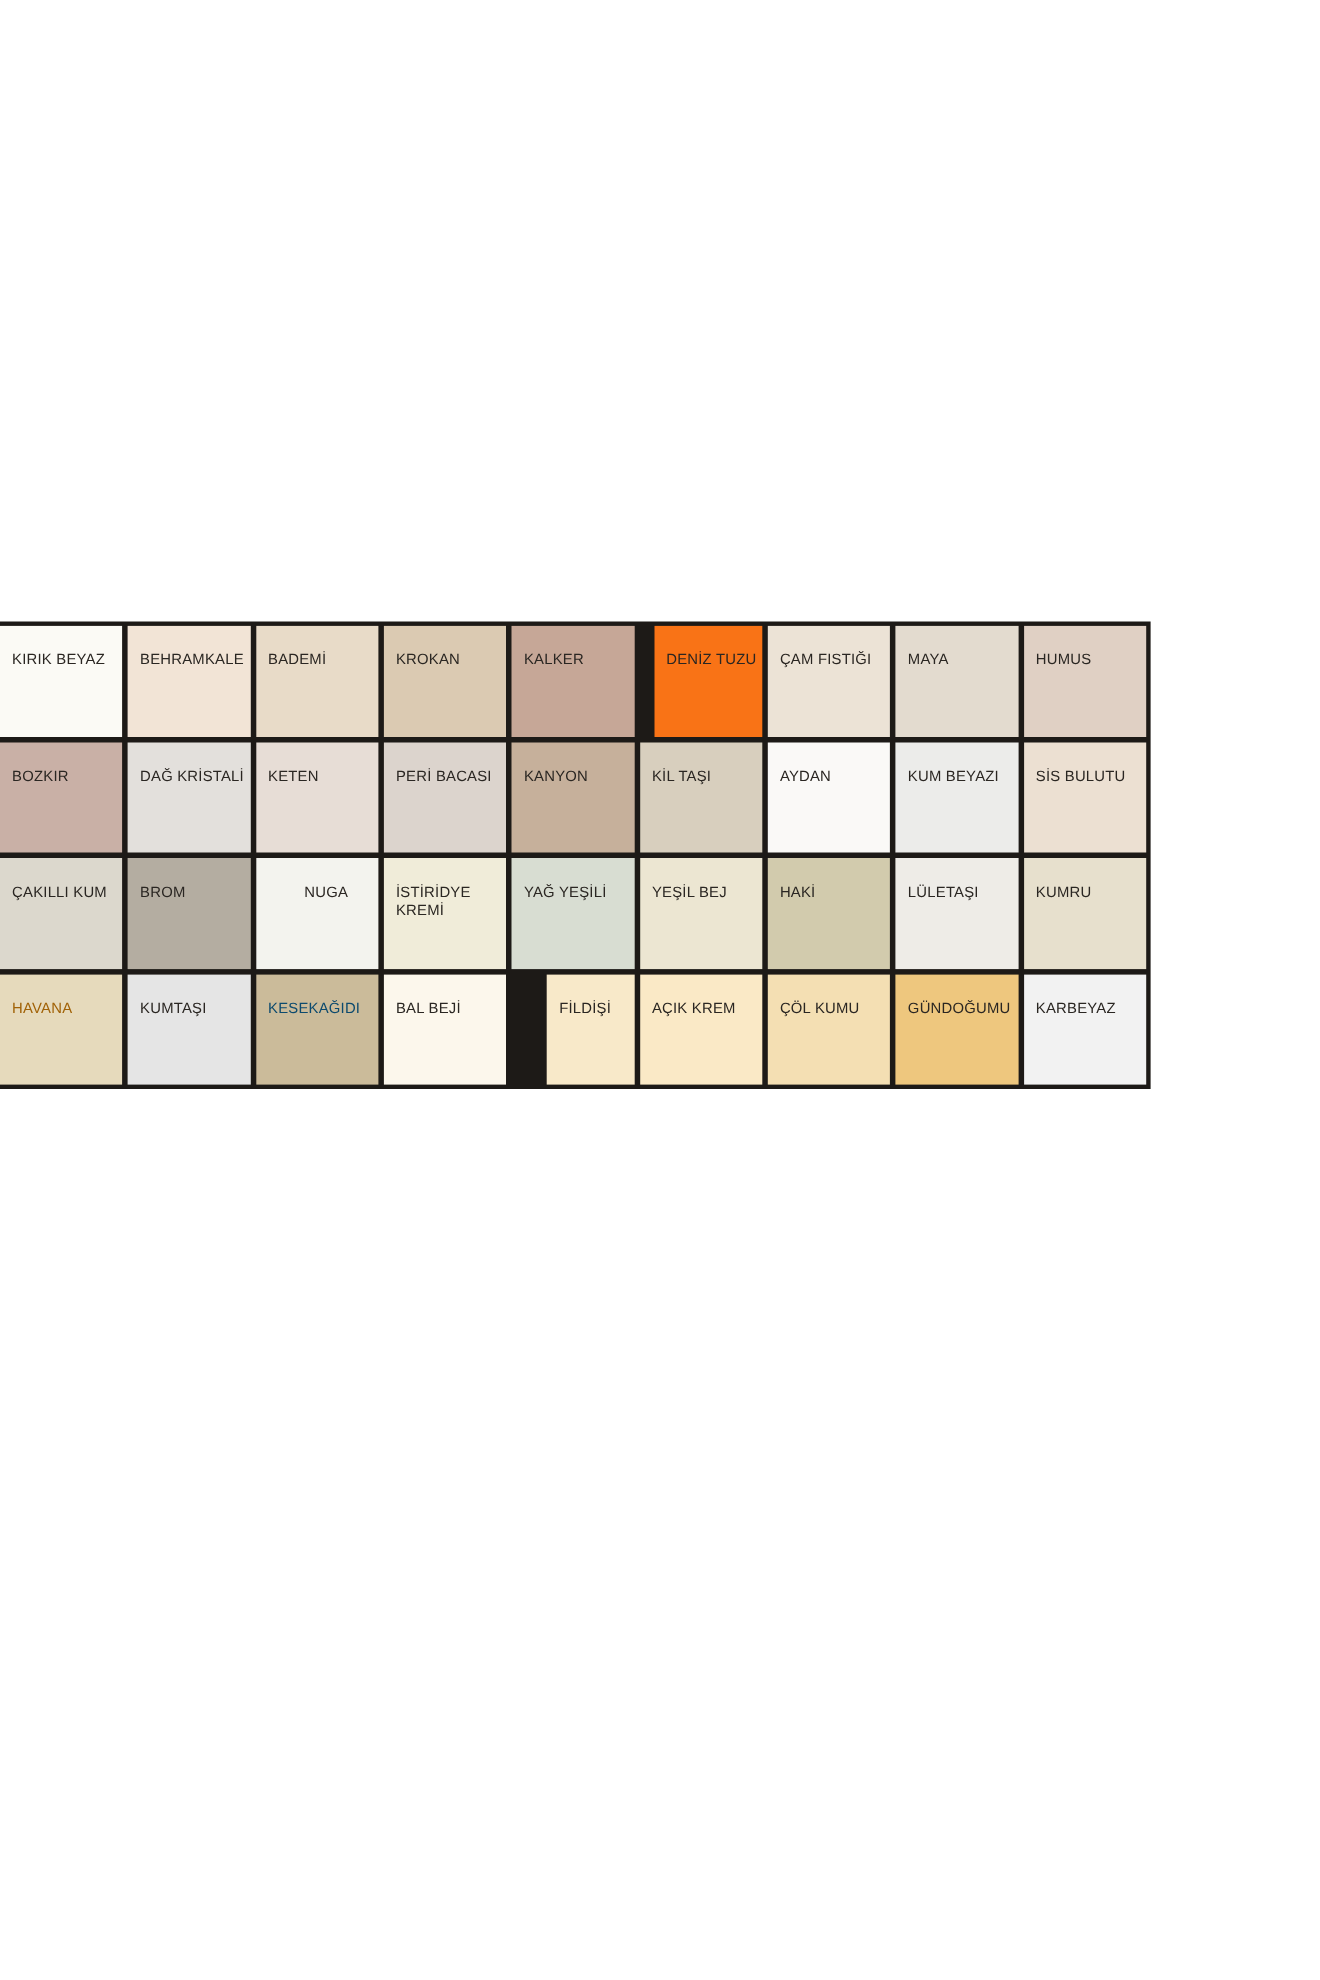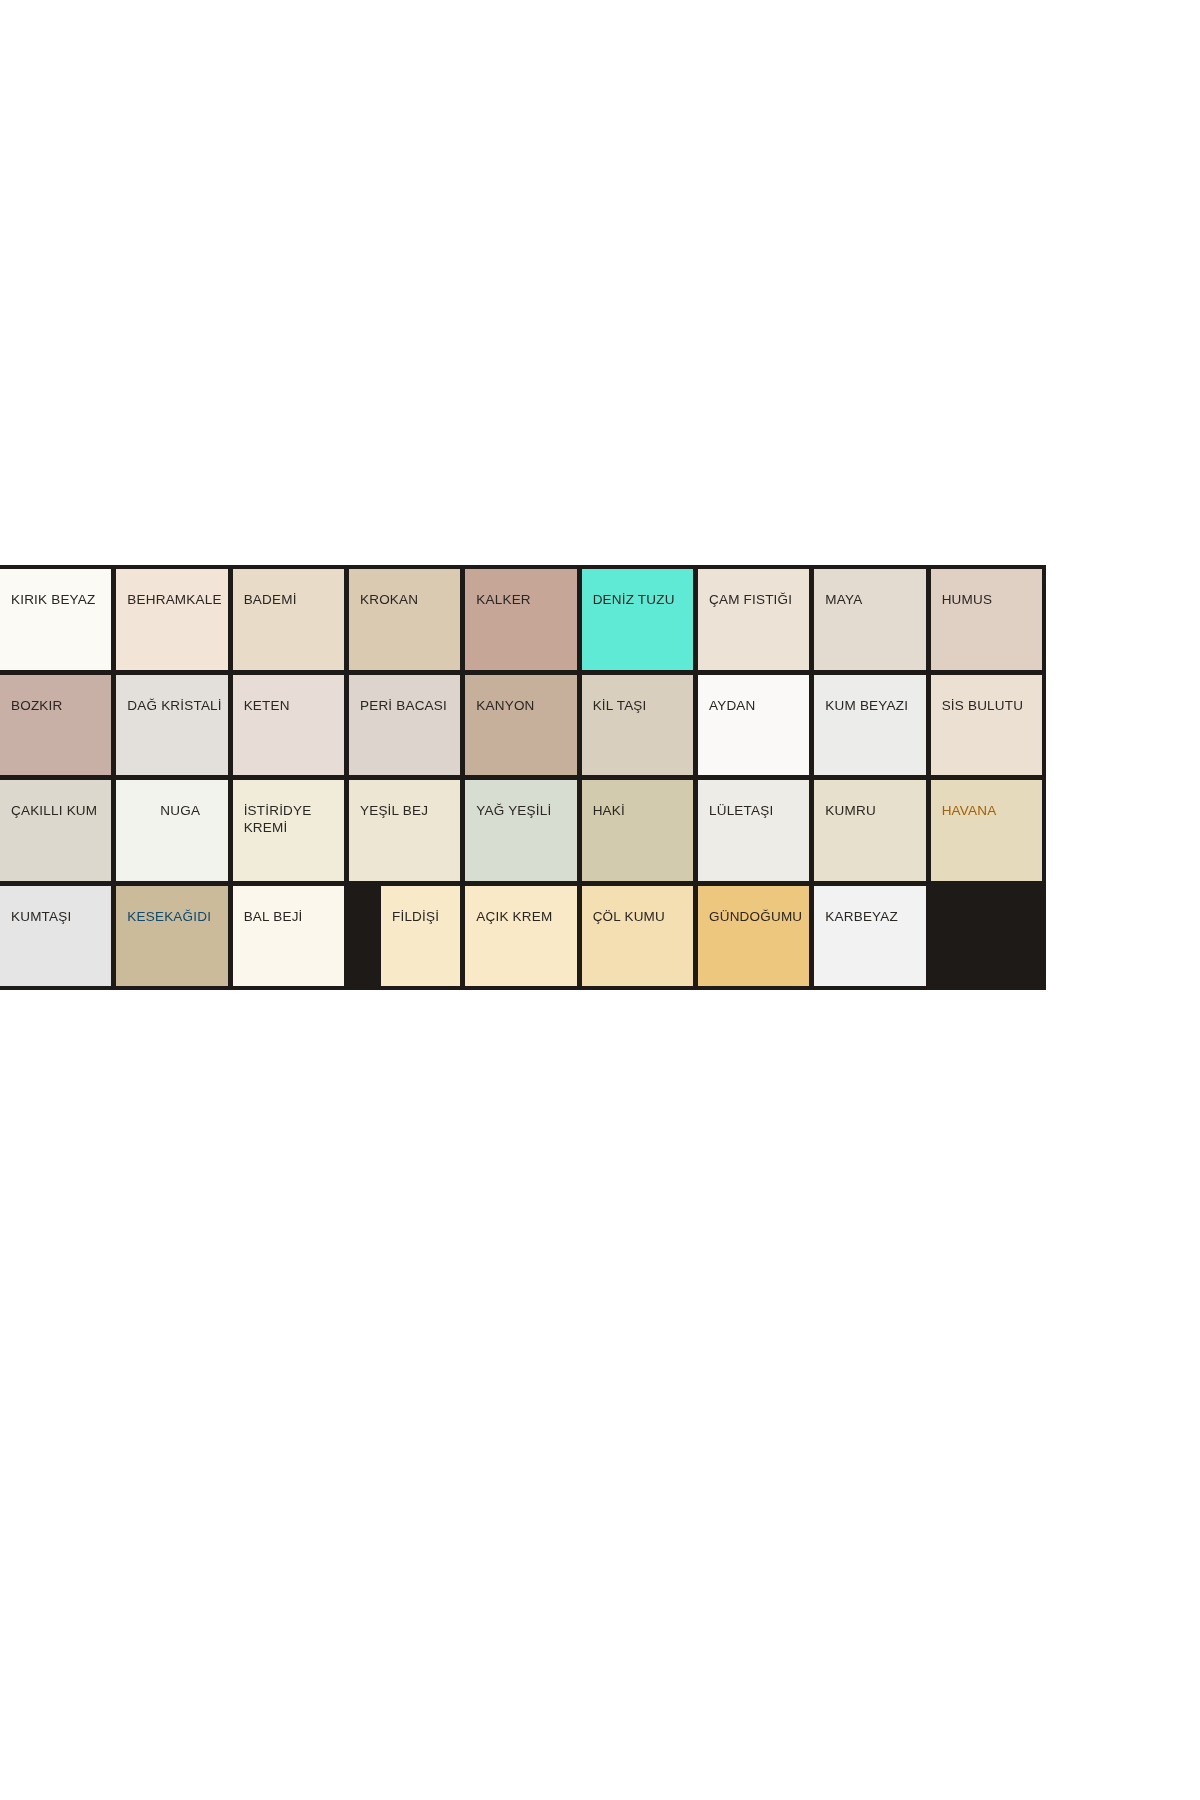--- a/index.html
+++ b/index.html
@@ -67,21 +67,21 @@
       </div>
       <div class="swatch" style="background: rgb(232, 219, 200);">
         <span class="swatch-label" style="color: rgb(42, 38, 34);">BADEMİ</span>
       </div>
       <div class="swatch" style="background: rgb(219, 202, 178);">
         <span class="swatch-label" style="color: rgb(42, 38, 34);">KROKAN</span>
       </div>
       <div class="swatch" style="background: rgb(198, 167, 151);">
         <span class="swatch-label" style="color: rgb(42, 38, 34);">KALKER</span>
       </div>
-      <div class="swatch" style="background: #5eead4;">
+      <div class="swatch" style="background: #f97316; margin-left: 13px;">
         <span class="swatch-label" style="color: rgb(42, 38, 34);">DENİZ TUZU</span>
       </div>
       <div class="swatch" style="background: rgb(236, 227, 214);">
         <span class="swatch-label" style="color: rgb(42, 38, 34);">ÇAM FISTIĞI</span>
       </div>
       <div class="swatch" style="background: rgb(227, 219, 207);">
         <span class="swatch-label" style="color: rgb(42, 38, 34);">MAYA</span>
       </div>
       <div class="swatch" style="background: rgb(224, 208, 196);">
         <span class="swatch-label" style="color: rgb(42, 38, 34);">HUMUS</span>
@@ -109,32 +109,35 @@
       </div>
       <div class="swatch" style="background: rgb(236, 236, 234);">
         <span class="swatch-label" style="color: rgb(42, 38, 34);">KUM BEYAZI</span>
       </div>
       <div class="swatch" style="background: rgb(236, 224, 210);">
         <span class="swatch-label" style="color: rgb(42, 38, 34);">SİS BULUTU</span>
       </div>
       <div class="swatch" style="background: rgb(220, 216, 205);">
         <span class="swatch-label" style="color: rgb(42, 38, 34);">ÇAKILLI KUM</span>
       </div>
+      <div class="swatch" style="background: rgb(180, 173, 161);">
+        <span class="swatch-label" style="color: rgb(42, 38, 34);">BROM</span>
+      </div>
       <div class="swatch" style="background: rgb(243, 243, 238);">
         <span class="swatch-label" style="color: rgb(42, 38, 34); padding-left: 33px;">NUGA</span>
       </div>
       <div class="swatch" style="background: rgb(240, 236, 217);">
         <span class="swatch-label" style="color: rgb(42, 38, 34);">İSTİRİDYE
 KREMİ</span>
       </div>
+      <div class="swatch" style="background: rgb(216, 221, 210);">
+        <span class="swatch-label" style="color: rgb(42, 38, 34);">YAĞ YEŞİLİ</span>
+      </div>
       <div class="swatch" style="background: rgb(236, 230, 210);">
         <span class="swatch-label" style="color: rgb(42, 38, 34);">YEŞİL BEJ</span>
-      </div>
-      <div class="swatch" style="background: rgb(216, 221, 210);">
-        <span class="swatch-label" style="color: rgb(42, 38, 34);">YAĞ YEŞİLİ</span>
       </div>
       <div class="swatch" style="background: rgb(210, 203, 173);">
         <span class="swatch-label" style="color: rgb(42, 38, 34);">HAKİ</span>
       </div>
       <div class="swatch" style="background: rgb(238, 236, 231);">
         <span class="swatch-label" style="color: rgb(42, 38, 34);">LÜLETAŞI</span>
       </div>
       <div class="swatch" style="background: rgb(231, 224, 205);">
         <span class="swatch-label" style="color: rgb(42, 38, 34);">KUMRU</span>
       </div>

